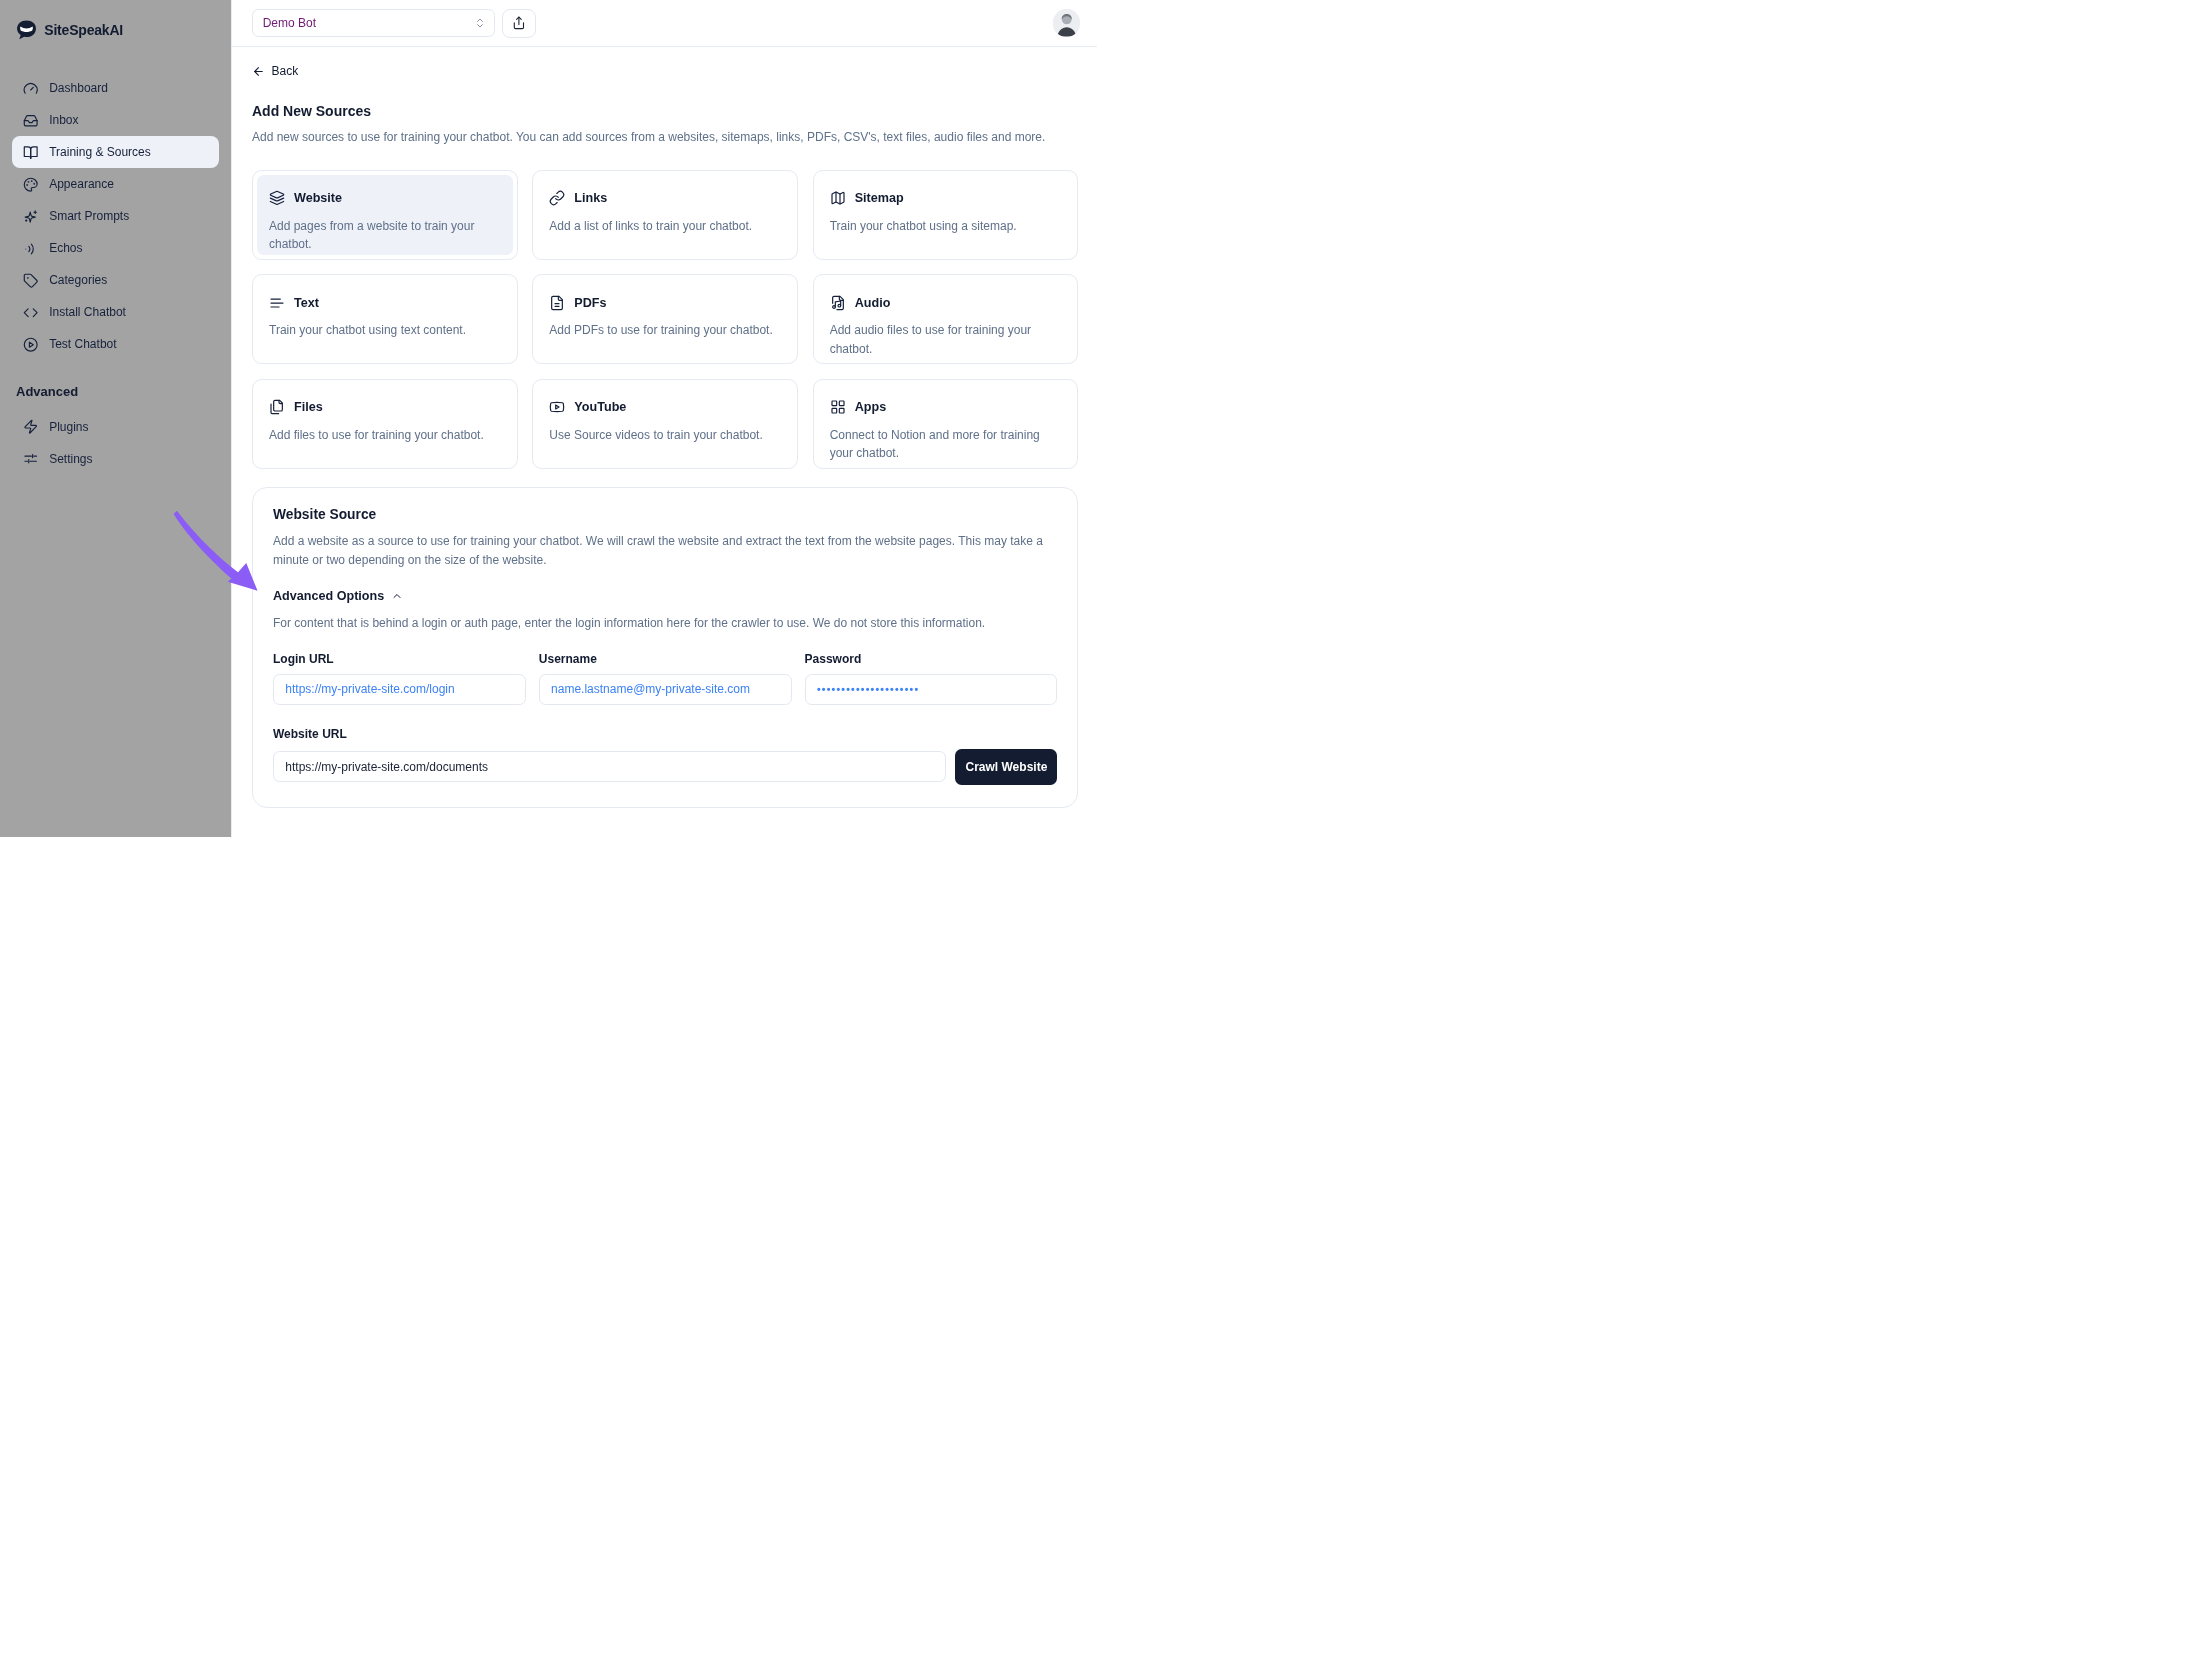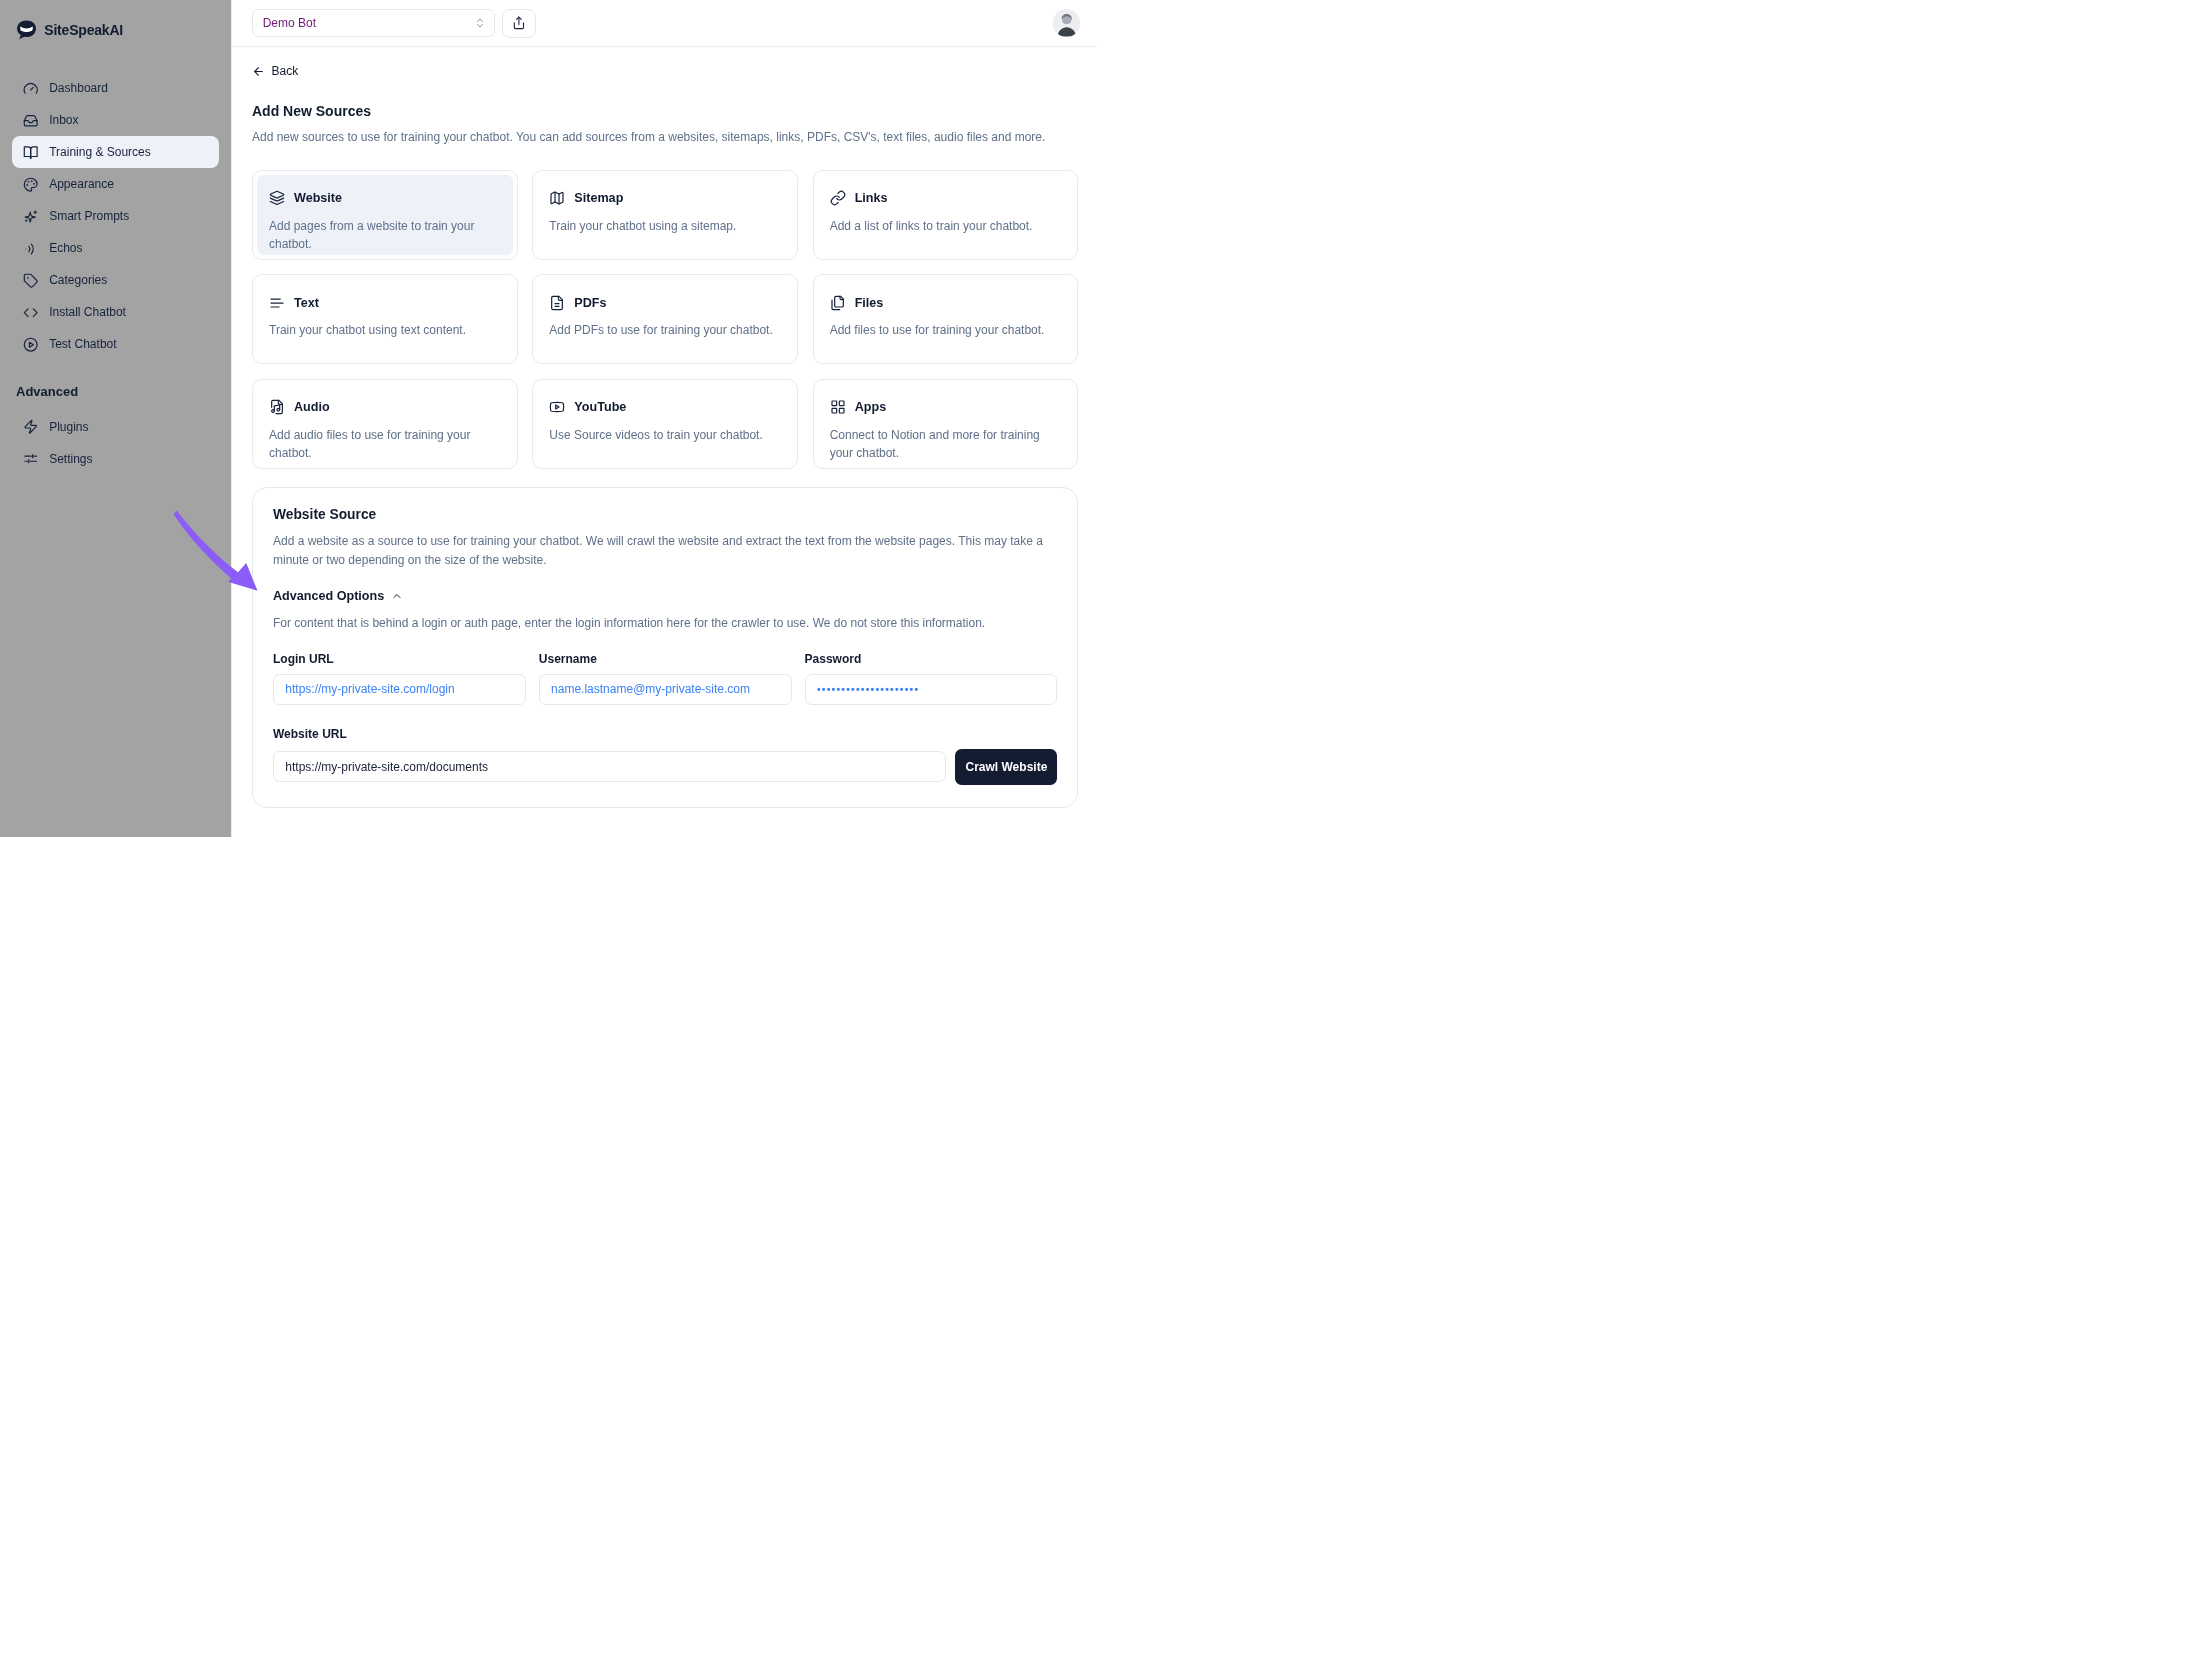--- a/index.html
+++ b/index.html
@@ -223,38 +223,38 @@
                 <path d="m22 17.18-9.17 4.16a2 2 0 0 1-1.66 0L2 17.18"></path>
               </svg>
             <span>Website</span>
           </div>
           <p class="card-desc">Add pages from a website to train your chatbot.</p>
         </div>
 
         <div class="card">
           <div class="card-head">
             <svg viewBox="0 0 24 24">
+                <path d="M10 13a5 5 0 0 0 7.54.54l3-3a5 5 0 0 0-7.07-7.07l-1.72 1.71"></path>
+                <path d="M14 11a5 5 0 0 0-7.54-.54l-3 3a5 5 0 0 0 7.07 7.07l1.71-1.71"></path>
+              </svg>
+            <span>Links</span>
+          </div>
+          <p class="card-desc">Add a list of links to train your chatbot.</p>
+        </div>
+
+        <div class="card">
+          <div class="card-head">
+            <svg viewBox="0 0 24 24">
                 <path d="M14.1 5.55a2 2 0 0 0 1.8 0l3.65-1.83A1 1 0 0 1 21 4.62v12.76a1 1 0 0 1-.55.9l-4.55 2.27a2 2 0 0 1-1.8 0l-4.2-2.1a2 2 0 0 0-1.8 0l-3.65 1.83A1 1 0 0 1 3 19.38V6.62a1 1 0 0 1 .55-.9L8.1 3.45a2 2 0 0 1 1.8 0z"></path>
                 <path d="M15 5.76v15"></path>
                 <path d="M9 3.24v15"></path>
               </svg>
             <span>Sitemap</span>
           </div>
           <p class="card-desc">Train your chatbot using a sitemap.</p>
-        </div>
-
-        <div class="card">
-          <div class="card-head">
-            <svg viewBox="0 0 24 24">
-                <path d="M10 13a5 5 0 0 0 7.54.54l3-3a5 5 0 0 0-7.07-7.07l-1.72 1.71"></path>
-                <path d="M14 11a5 5 0 0 0-7.54-.54l-3 3a5 5 0 0 0 7.07 7.07l1.71-1.71"></path>
-              </svg>
-            <span>Links</span>
-          </div>
-          <p class="card-desc">Add a list of links to train your chatbot.</p>
         </div>
 
         <div class="card">
           <div class="card-head">
             <svg viewBox="0 0 24 24">
                 <path d="M17 6.1H3"></path>
                 <path d="M21 12.1H3"></path>
                 <path d="M15.1 18H3"></path>
               </svg>
             <span>Text</span>
@@ -266,51 +266,51 @@
           <div class="card-head">
             <svg viewBox="0 0 24 24">
                 <path d="M15 2H6a2 2 0 0 0-2 2v16a2 2 0 0 0 2 2h12a2 2 0 0 0 2-2V7z"></path>
                 <path d="M14 2v4a2 2 0 0 0 2 2h4"></path>
                 <path d="M9 13h6"></path>
                 <path d="M9 17h6"></path>
               </svg>
             <span>PDFs</span>
           </div>
           <p class="card-desc">Add PDFs to use for training your chatbot.</p>
-        </div>
-
-        <div class="card">
-          <div class="card-head">
-            <svg viewBox="0 0 24 24">
-                <path d="M20 7h-3a2 2 0 0 1-2-2V2"></path>
-                <path d="M9 18a2 2 0 0 1-2-2V4a2 2 0 0 1 2-2h7l4 4v10a2 2 0 0 1-2 2Z"></path>
-                <path d="M3 7.6v12.8A1.6 1.6 0 0 0 4.6 22h9.8"></path>
-              </svg>
-            <span>Files</span>
-          </div>
-          <p class="card-desc">Add files to use for training your chatbot.</p>
         </div>
 
         <div class="card">
           <div class="card-head">
             <svg viewBox="0 0 24 24">
                 <path d="M10.5 22H18a2 2 0 0 0 2-2V7l-5-5H6a2 2 0 0 0-2 2v8.5"></path>
                 <path d="M14 2v4a2 2 0 0 0 2 2h4"></path>
                 <path d="M8 18v-7.7L16 9v7"></path>
                 <circle cx="14" cy="16" r="2"></circle>
                 <circle cx="6" cy="18" r="2"></circle>
               </svg>
             <span>Audio</span>
           </div>
           <p class="card-desc">Add audio files to use for training your chatbot.</p>
         </div>
 
         <div class="card">
           <div class="card-head">
             <svg viewBox="0 0 24 24">
+                <path d="M20 7h-3a2 2 0 0 1-2-2V2"></path>
+                <path d="M9 18a2 2 0 0 1-2-2V4a2 2 0 0 1 2-2h7l4 4v10a2 2 0 0 1-2 2Z"></path>
+                <path d="M3 7.6v12.8A1.6 1.6 0 0 0 4.6 22h9.8"></path>
+              </svg>
+            <span>Files</span>
+          </div>
+          <p class="card-desc">Add files to use for training your chatbot.</p>
+        </div>
+
+        <div class="card">
+          <div class="card-head">
+            <svg viewBox="0 0 24 24">
                 <path d="M2.5 17a24.12 24.12 0 0 1 0-10 2 2 0 0 1 1.4-1.4 49.56 49.56 0 0 1 16.2 0A2 2 0 0 1 21.5 7a24.12 24.12 0 0 1 0 10 2 2 0 0 1-1.4 1.4 49.55 49.55 0 0 1-16.2 0A2 2 0 0 1 2.5 17"></path>
                 <path d="m10 15 5-3-5-3z"></path>
               </svg>
             <span>YouTube</span>
           </div>
           <p class="card-desc">Use Source videos to train your chatbot.</p>
         </div>
 
         <div class="card">
           <div class="card-head">

